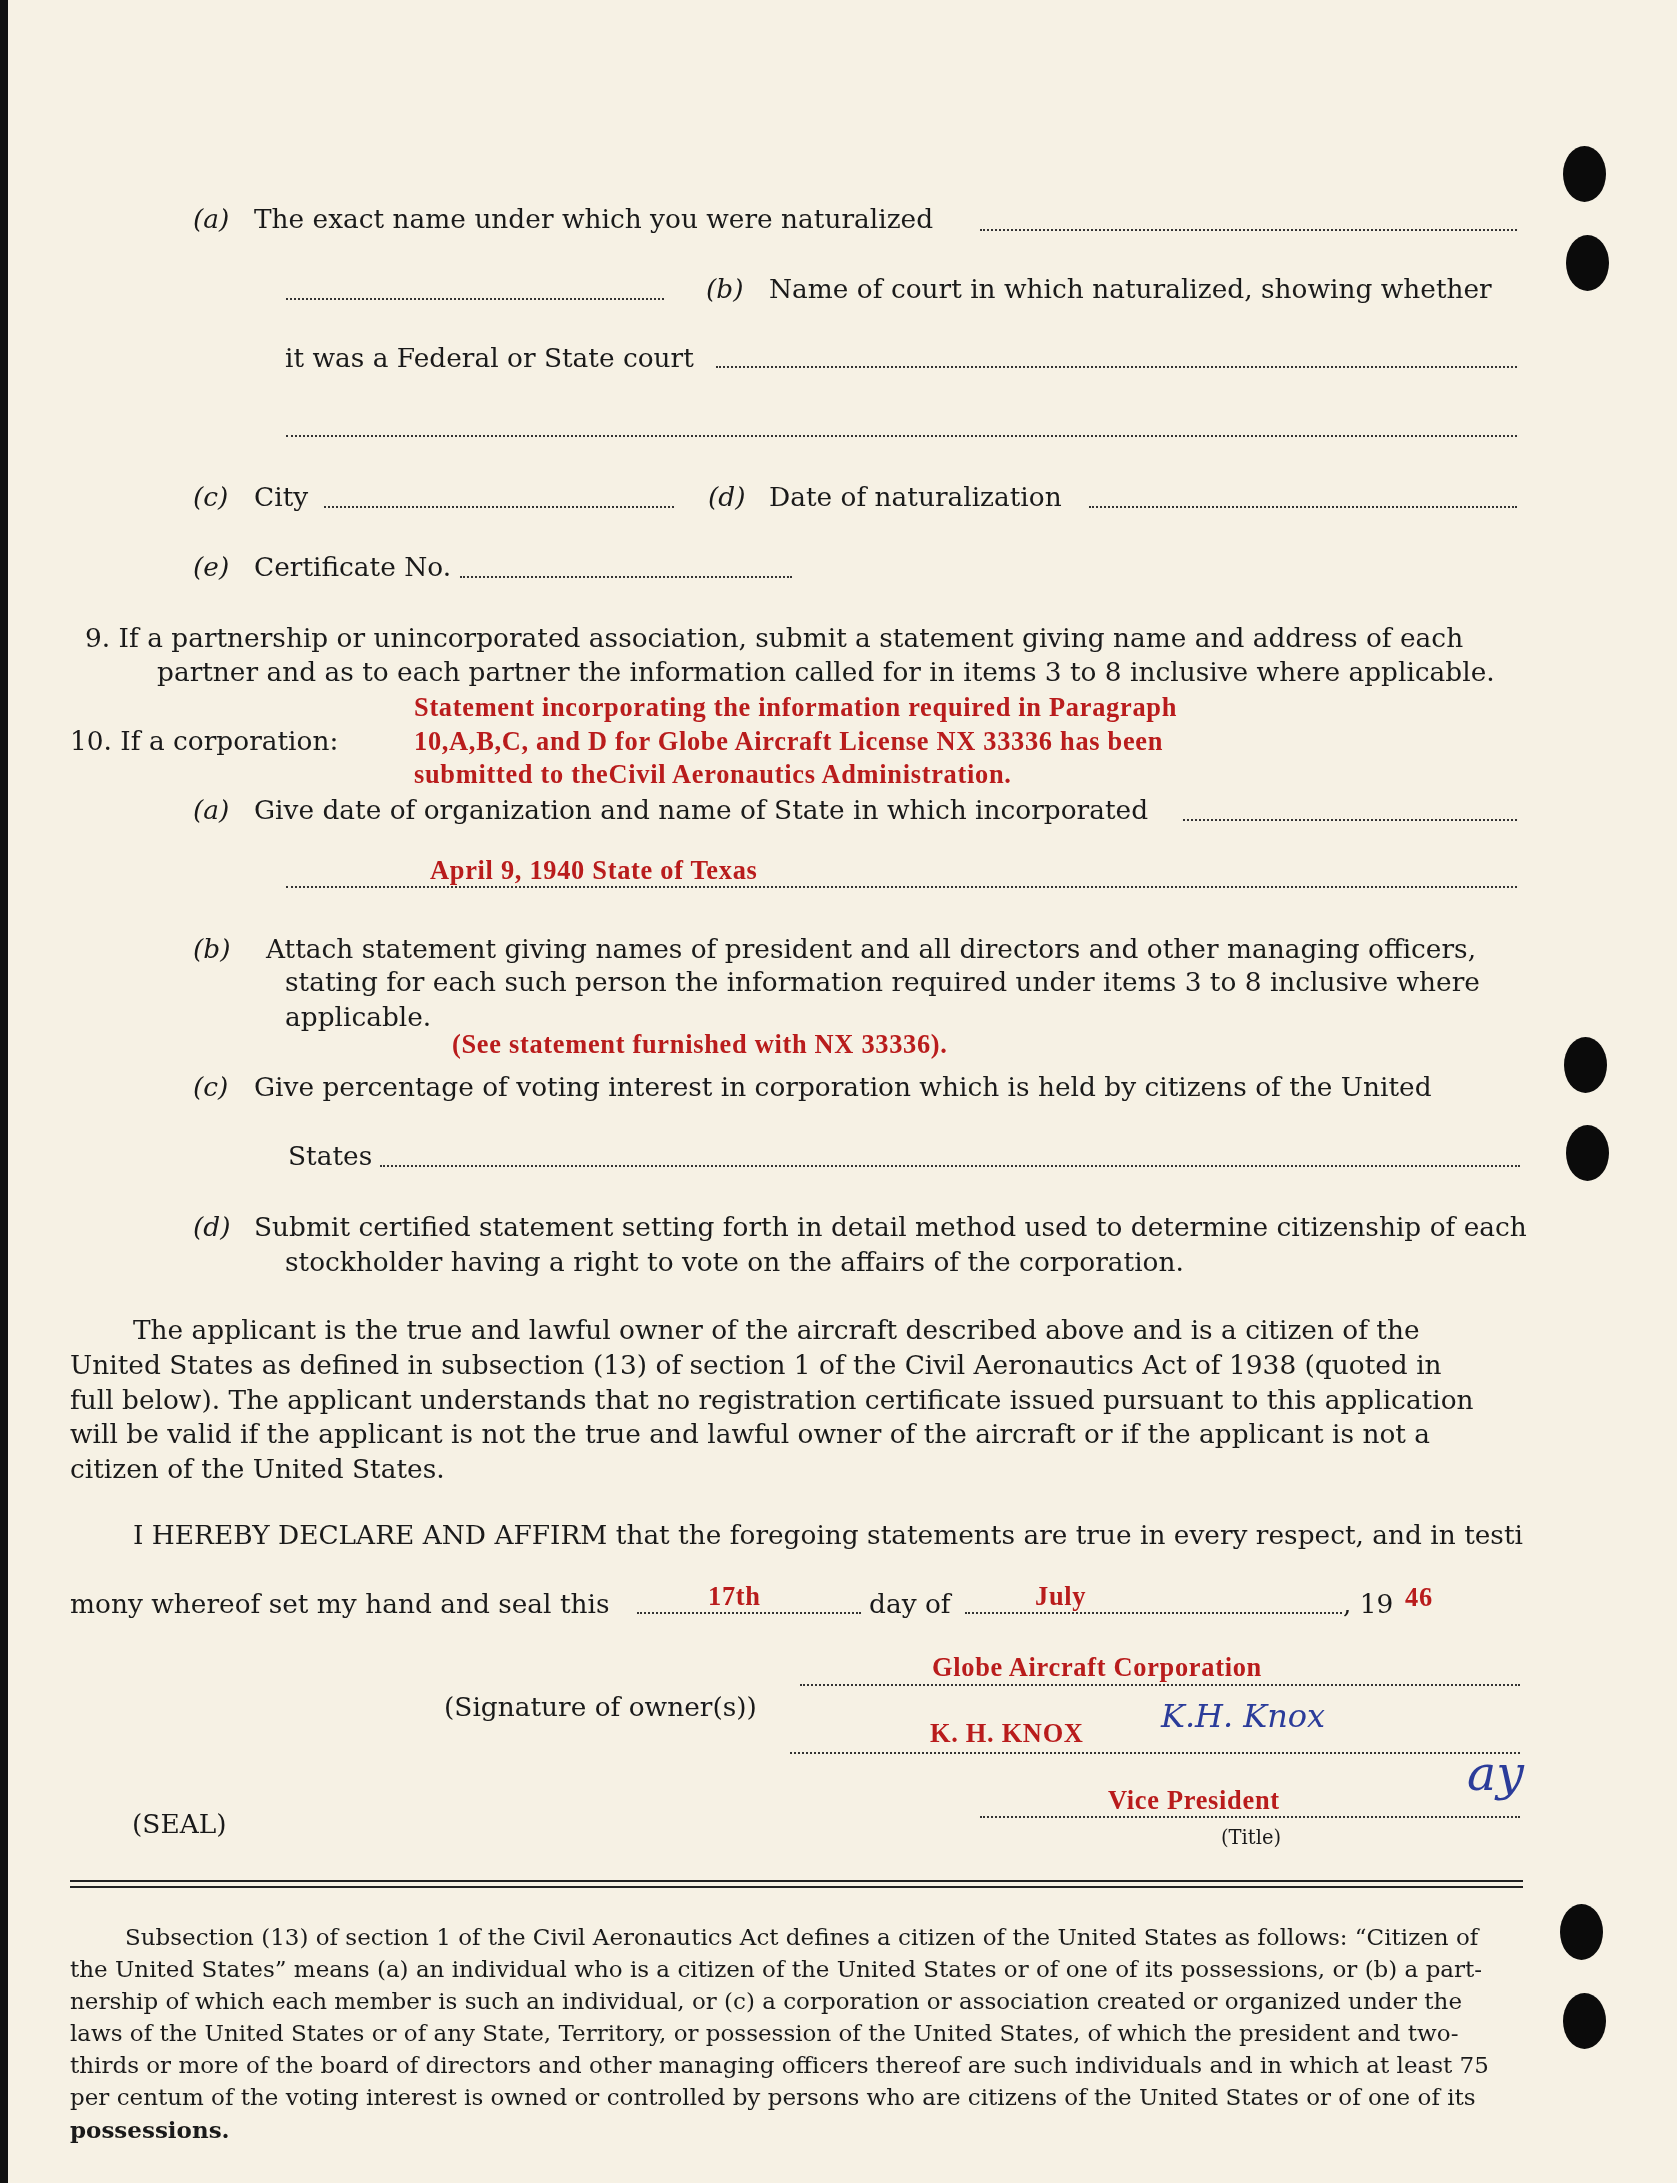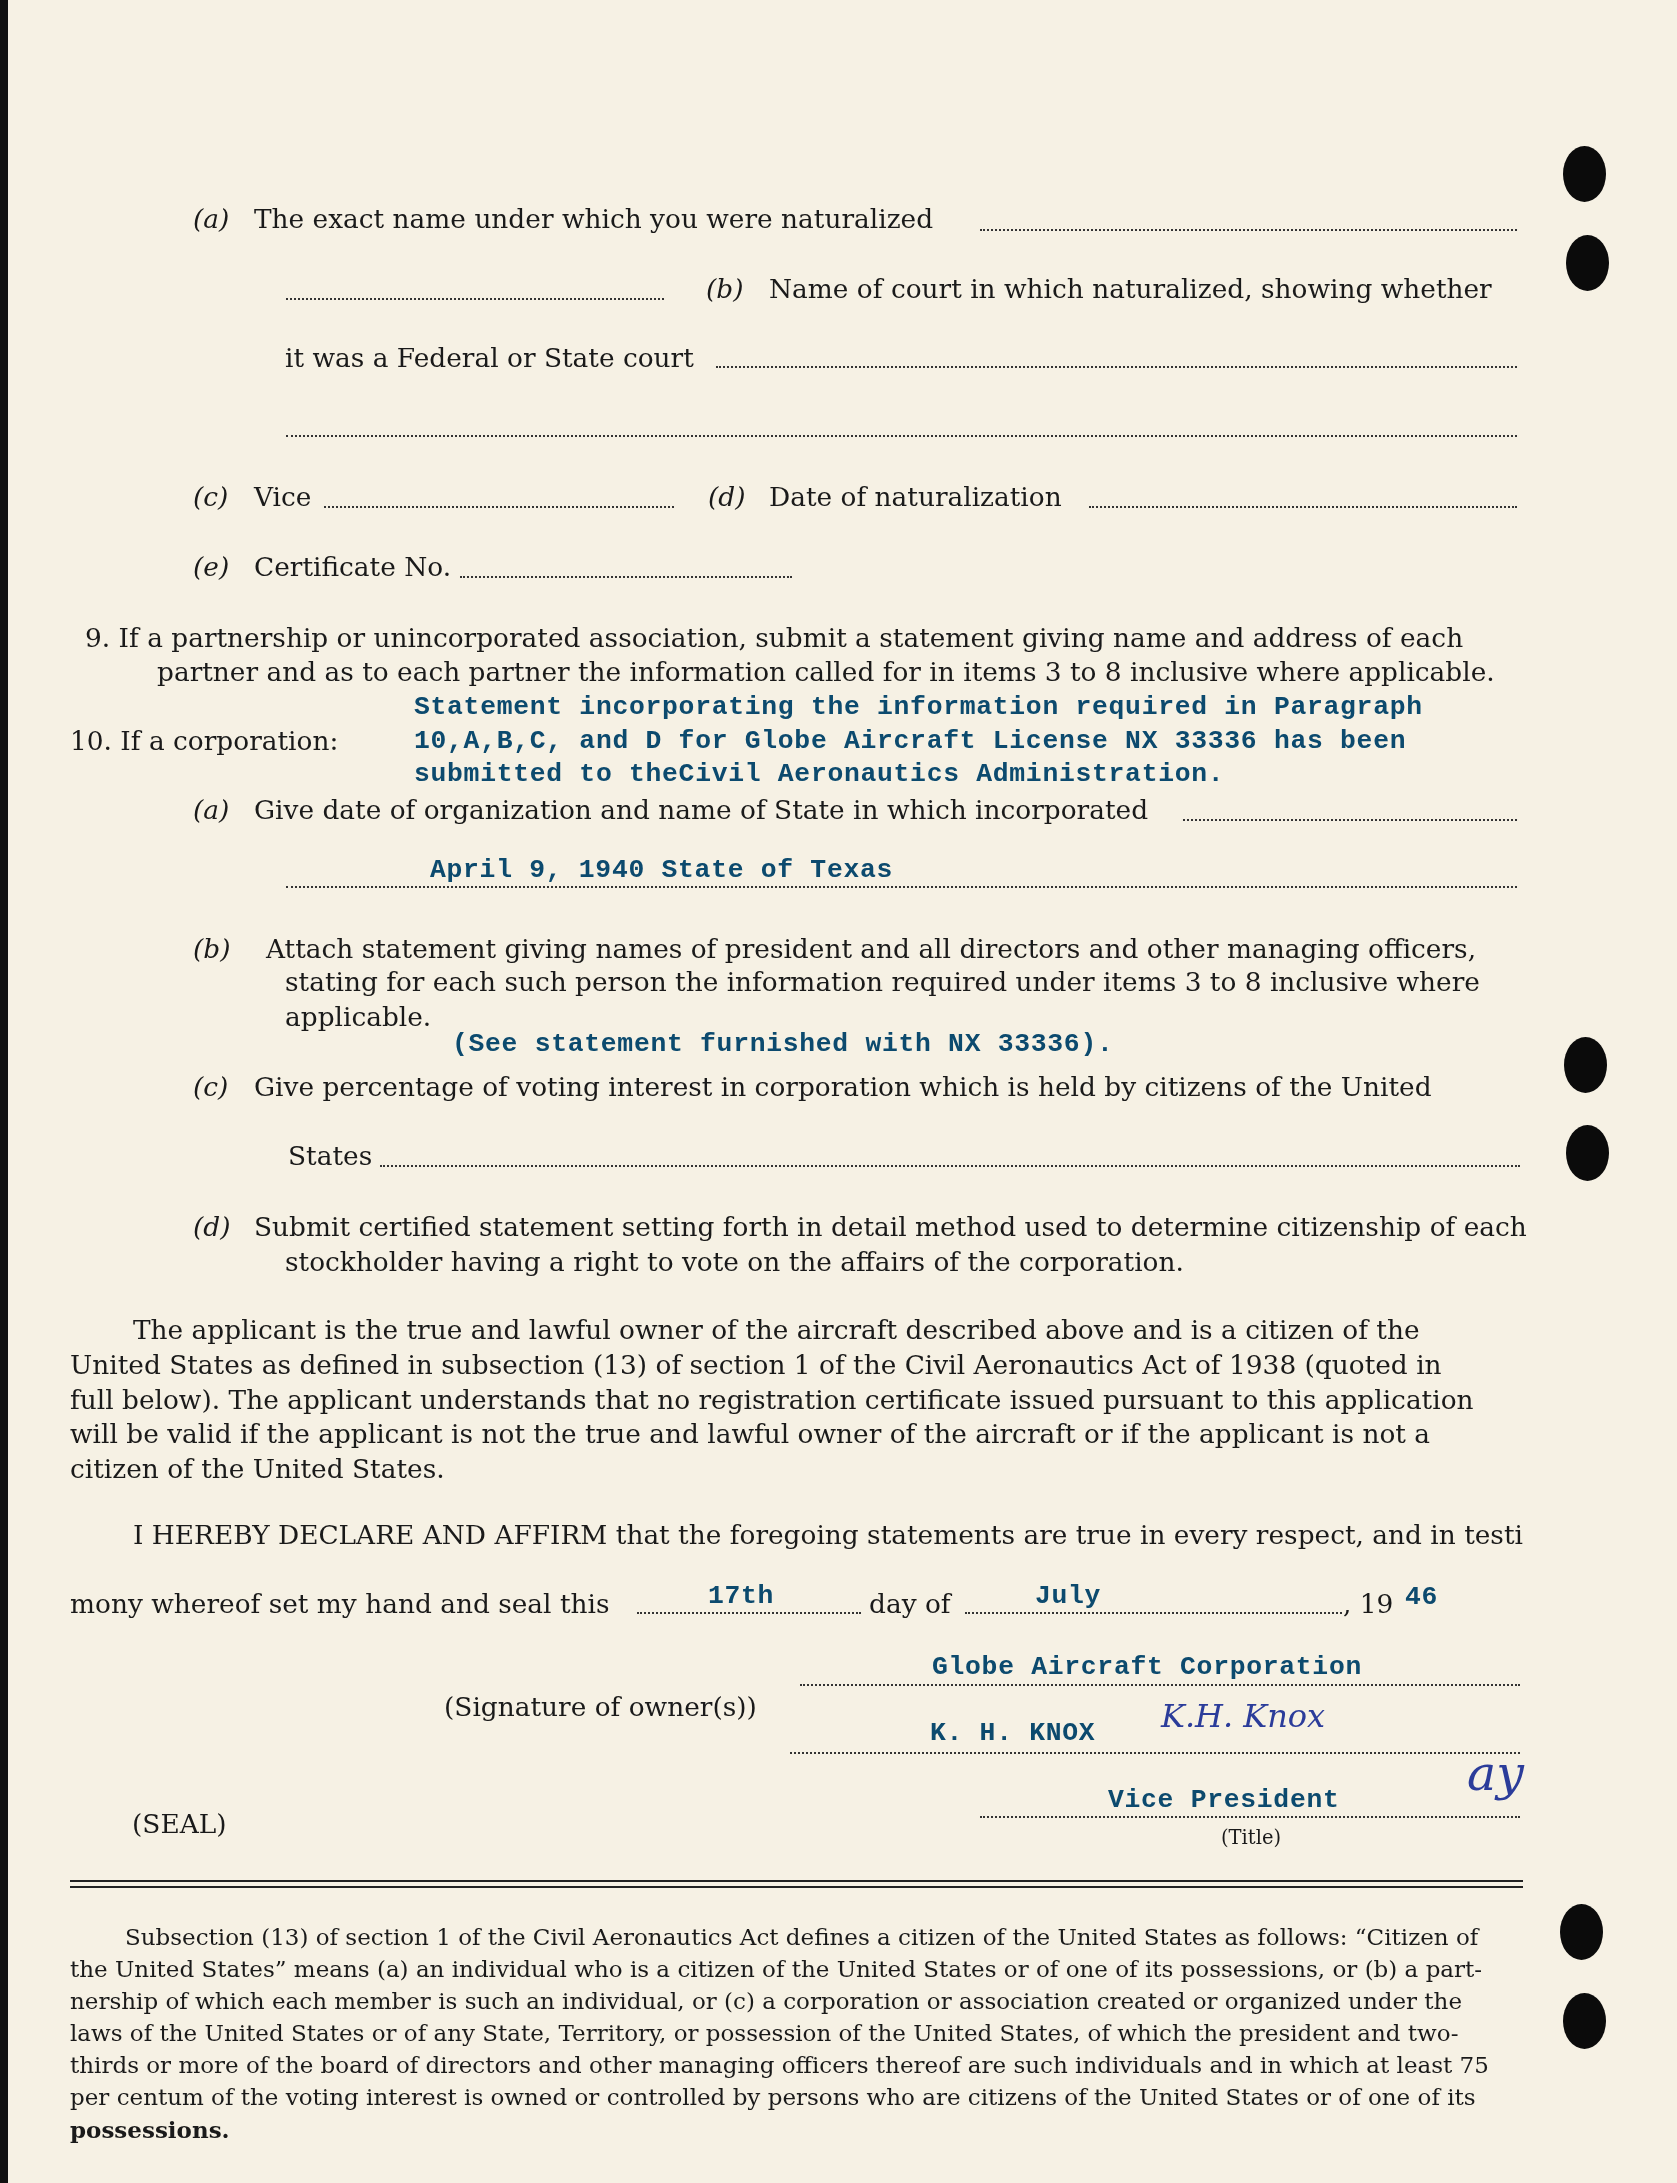--- a/index.html
+++ b/index.html
@@ -8,21 +8,21 @@
     background: #f6f1e4;
     font-family: "DejaVu Serif", "Liberation Serif", serif;
     color: #1a1a1a;
     position: relative;
     overflow: hidden;
   }
   .page { position: absolute; left: 0; top: 0; width: 1677px; height: 2183px; }
   .edge-left { position: absolute; left: 0; top: 0; width: 8.3px; height: 2183px; background: #111; }
   .t { position: absolute; font-size: 26.4px; line-height: 32px; white-space: nowrap; }
   .s { font-size: 23px; line-height: 35px; }
-  .tw { font-family: Liberation Mono, monospace; font-weight: bold; color: #0c4a6e; font-size: 26.4px; letter-spacing: 0.7px; }
+  .tw { font-family: Liberation Serif, serif; font-weight: bold; color: #b91c1c; font-size: 26.4px; letter-spacing: 0.7px; }
   .line { position: absolute; border-bottom: 2.1px dotted #333; height: 0; }
   .hole { position: absolute; width: 43px; height: 56px; background: #0b0b0b; border-radius: 50%; }
   .dbl { position: absolute; left: 70px; width: 1453px; height: 0; border-top: 2.8px solid #222; }
   .sig { position: absolute; font-family: "DejaVu Serif", serif; font-style: italic; color: #2b3c9a; font-size: 32px; }
   .small { font-size: 19.5px; }
   .sc { font-variant: small-caps; }
   i { font-style: italic; }
 </style>
 </head>
 <body>
@@ -44,21 +44,21 @@
 
   <div class="line" style="left:286px;top:298px;width:378px;"></div>
   <div class="t" style="left:706px;top:273px;"><i>(b)</i></div>
   <div class="t" style="left:769px;top:273px;">Name of court in which naturalized, showing whether</div>
 
   <div class="t" style="left:285px;top:342px;">it was a Federal or State court</div>
   <div class="line" style="left:716px;top:366px;width:801px;"></div>
   <div class="line" style="left:286px;top:435px;width:1231px;"></div>
 
   <div class="t" style="left:193px;top:481px;"><i>(c)</i></div>
-  <div class="t" style="left:254px;top:481px;">Vice</div>
+  <div class="t" style="left:254px;top:481px;">City</div>
   <div class="line" style="left:324px;top:506px;width:350px;"></div>
   <div class="t" style="left:708px;top:481px;"><i>(d)</i></div>
   <div class="t" style="left:769px;top:481px;">Date of naturalization</div>
   <div class="line" style="left:1089px;top:506px;width:428px;"></div>
 
   <div class="t" style="left:193px;top:551px;"><i>(e)</i></div>
   <div class="t" style="left:254px;top:551px;">Certificate No.</div>
   <div class="line" style="left:460px;top:576px;width:332px;"></div>
 
   <div class="t" style="left:85px;top:622px;">9. If a partnership or unincorporated association, submit a statement giving name and address of each</div>

